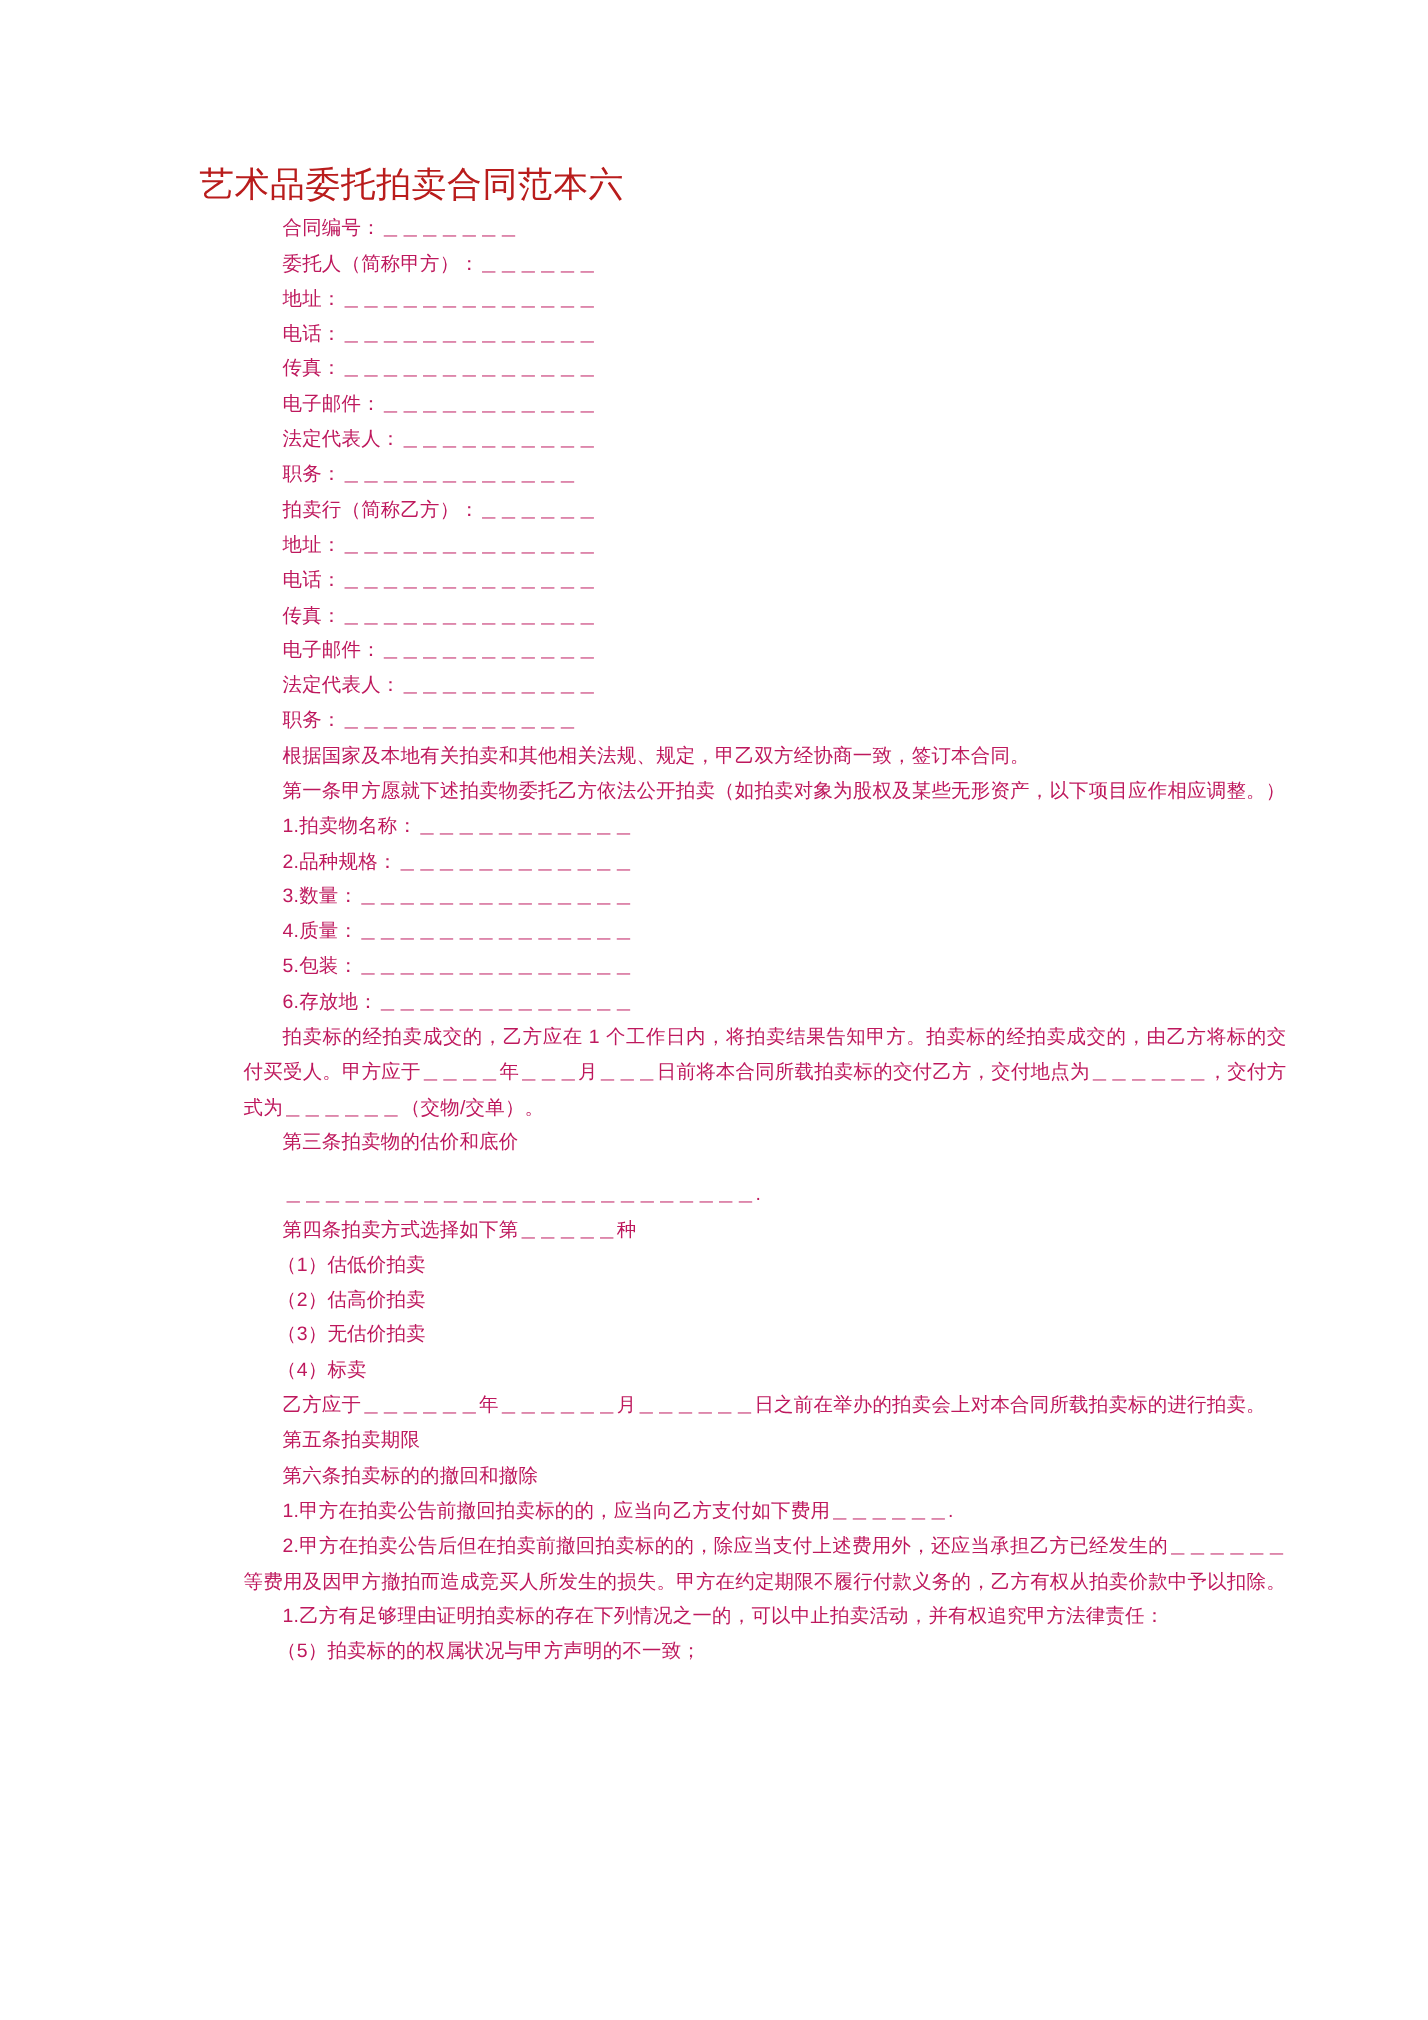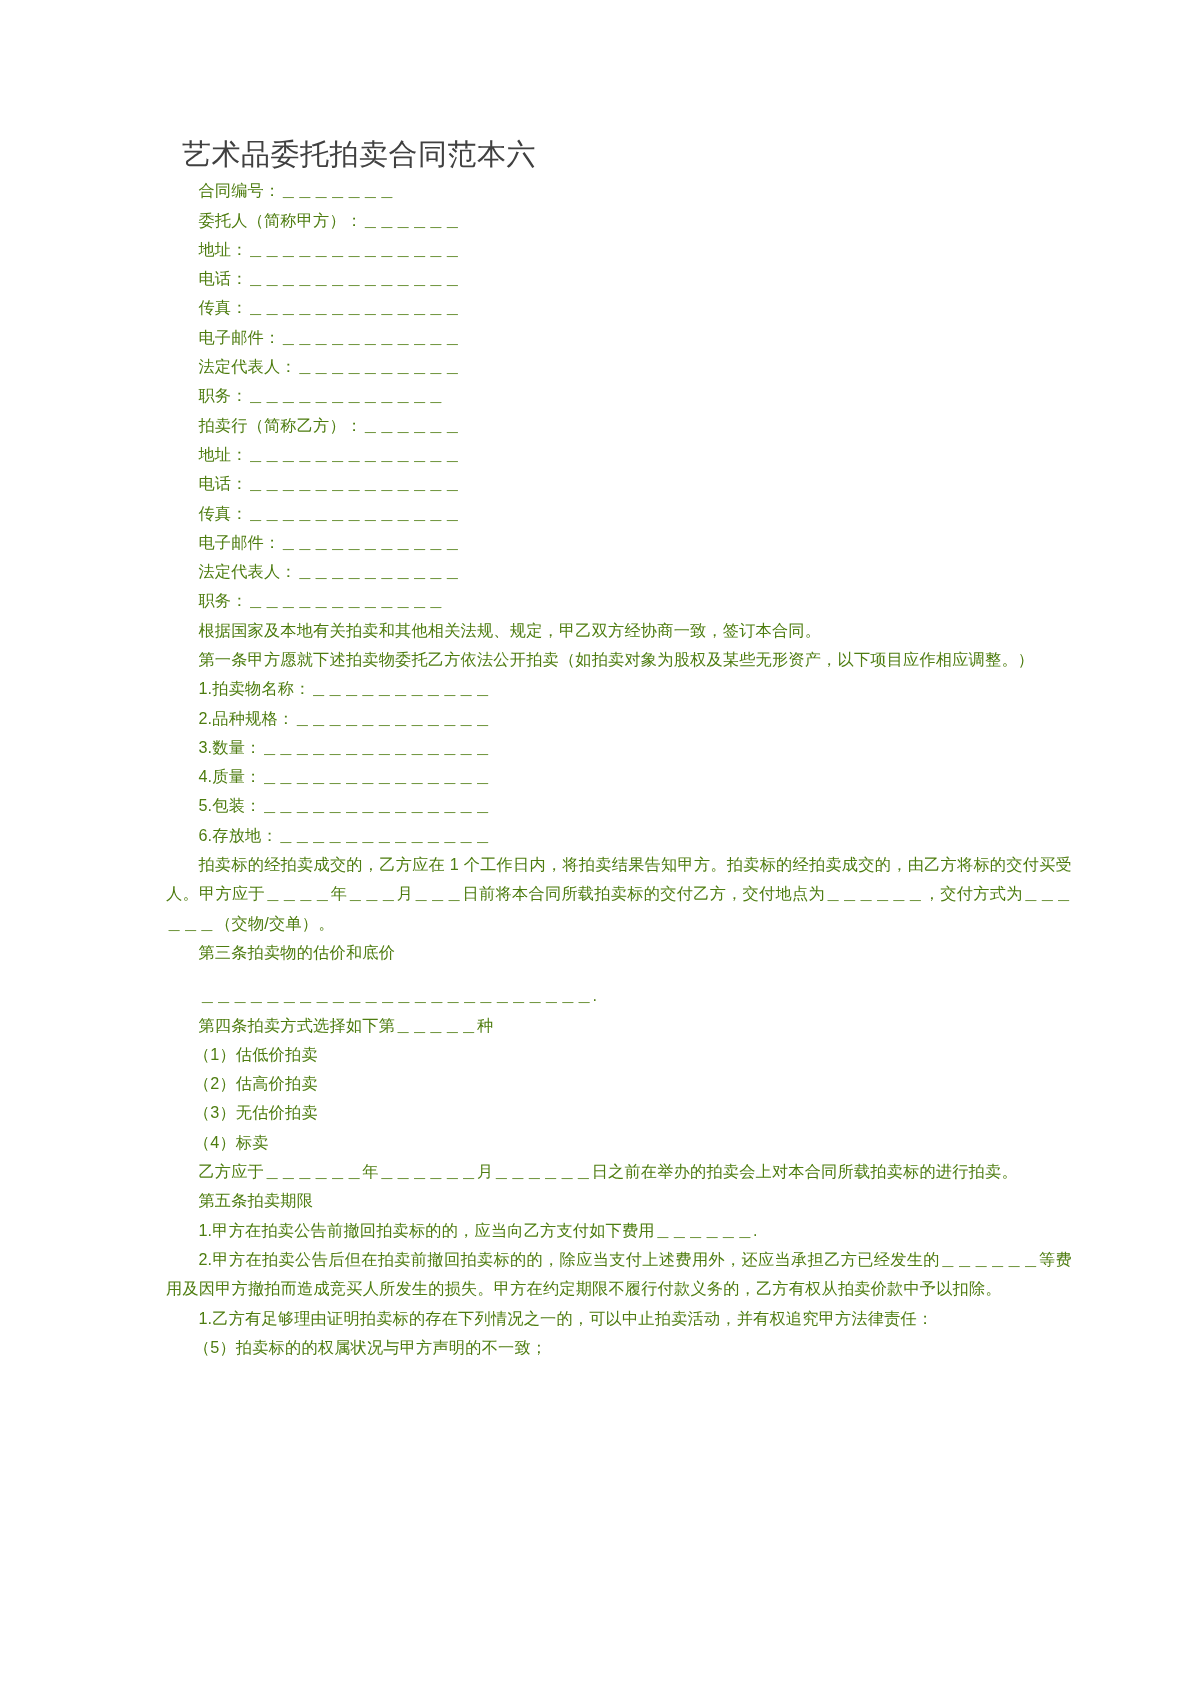--- a/index.html
+++ b/index.html
@@ -19,32 +19,33 @@
     position: relative;
     width: 1190px;
     height: 1683px;
     box-sizing: border-box;
     padding: 136px 118px 0 166px;
   }
   .doc-title {
     font-family: Liberation Sans, sans-serif;
     font-size: 29px;
     font-weight: normal;
-    color: #404040;
+    color: #b91c1c;
     letter-spacing: 0.5px;
     line-height: 1.25;
-    margin: 0 0 4px 16px;
+    margin: 0 0 4px 0;
     padding: 0;
     white-space: pre;
   }
   .body-block {
     font-size: 16.2px;
     line-height: 29.3px;
-    color: #4d7c0f;
+    color: #be185d;
     letter-spacing: 0.2px;
+    margin-left: 37px;
   }
   p.ln {
     margin: 0;
     padding: 0;
     text-align: justify;
     text-justify: inter-ideograph;
     word-break: break-all;
   }
   
   p.ind {
@@ -101,19 +102,20 @@
       <p class="ln ind">拍卖标的经拍卖成交的，乙方应在 1 个工作日内，将拍卖结果告知甲方。拍卖标的经拍卖成交的，由乙方将标的交付买受人。甲方应于＿＿＿＿年＿＿＿月＿＿＿日前将本合同所载拍卖标的交付乙方，交付地点为＿＿＿＿＿＿，交付方式为＿＿＿＿＿＿（交物/交单）。</p>
       <p class="ln ind">第三条拍卖物的估价和底价</p>
       <p class="ln rule">＿＿＿＿＿＿＿＿＿＿＿＿＿＿＿＿＿＿＿＿＿＿＿＿.</p>
       <p class="ln ind">第四条拍卖方式选择如下第＿＿＿＿＿种</p>
       <p class="ln sub">（1）估低价拍卖</p>
       <p class="ln sub">（2）估高价拍卖</p>
       <p class="ln sub">（3）无估价拍卖</p>
       <p class="ln sub">（4）标卖</p>
       <p class="ln ind">乙方应于＿＿＿＿＿＿年＿＿＿＿＿＿月＿＿＿＿＿＿日之前在举办的拍卖会上对本合同所载拍卖标的进行拍卖。</p>
       <p class="ln ind">第五条拍卖期限</p>
+      <p class="ln ind">第六条拍卖标的的撤回和撤除</p>
       <p class="ln ind">1.甲方在拍卖公告前撤回拍卖标的的，应当向乙方支付如下费用＿＿＿＿＿＿.</p>
       <p class="ln ind">2.甲方在拍卖公告后但在拍卖前撤回拍卖标的的，除应当支付上述费用外，还应当承担乙方已经发生的＿＿＿＿＿＿等费用及因甲方撤拍而造成竞买人所发生的损失。甲方在约定期限不履行付款义务的，乙方有权从拍卖价款中予以扣除。</p>
       <p class="ln ind">1.乙方有足够理由证明拍卖标的存在下列情况之一的，可以中止拍卖活动，并有权追究甲方法律责任：</p>
       <p class="ln sub">（5）拍卖标的的权属状况与甲方声明的不一致；</p>
     </div>
 
 </div>
 
 </body></html>

